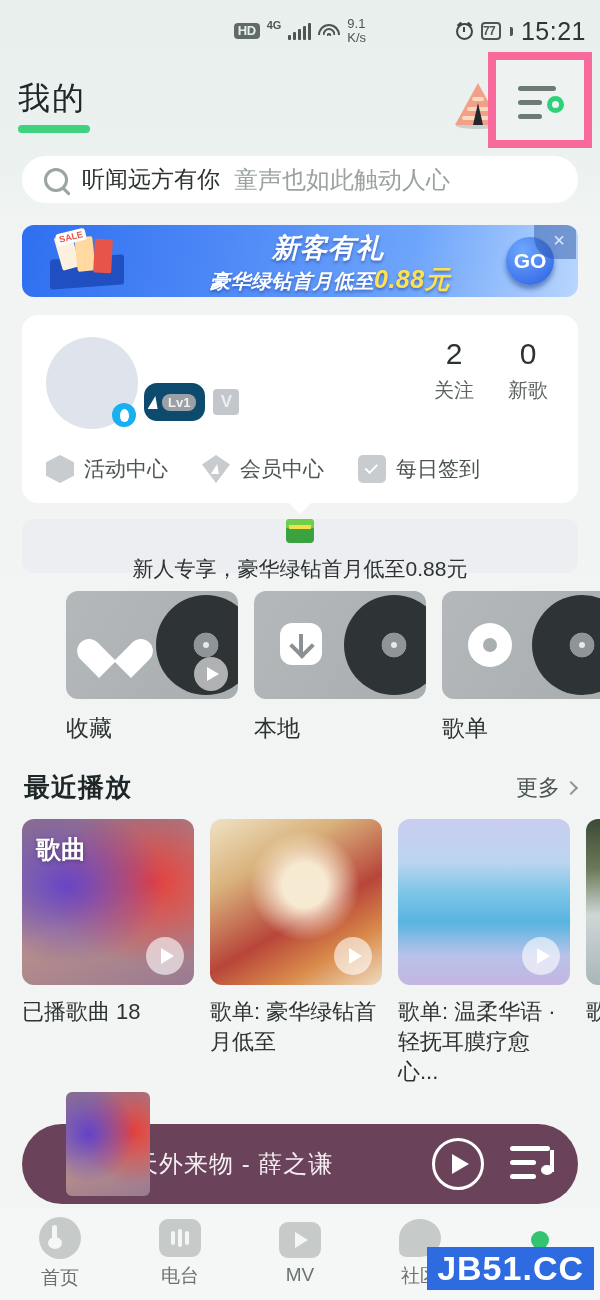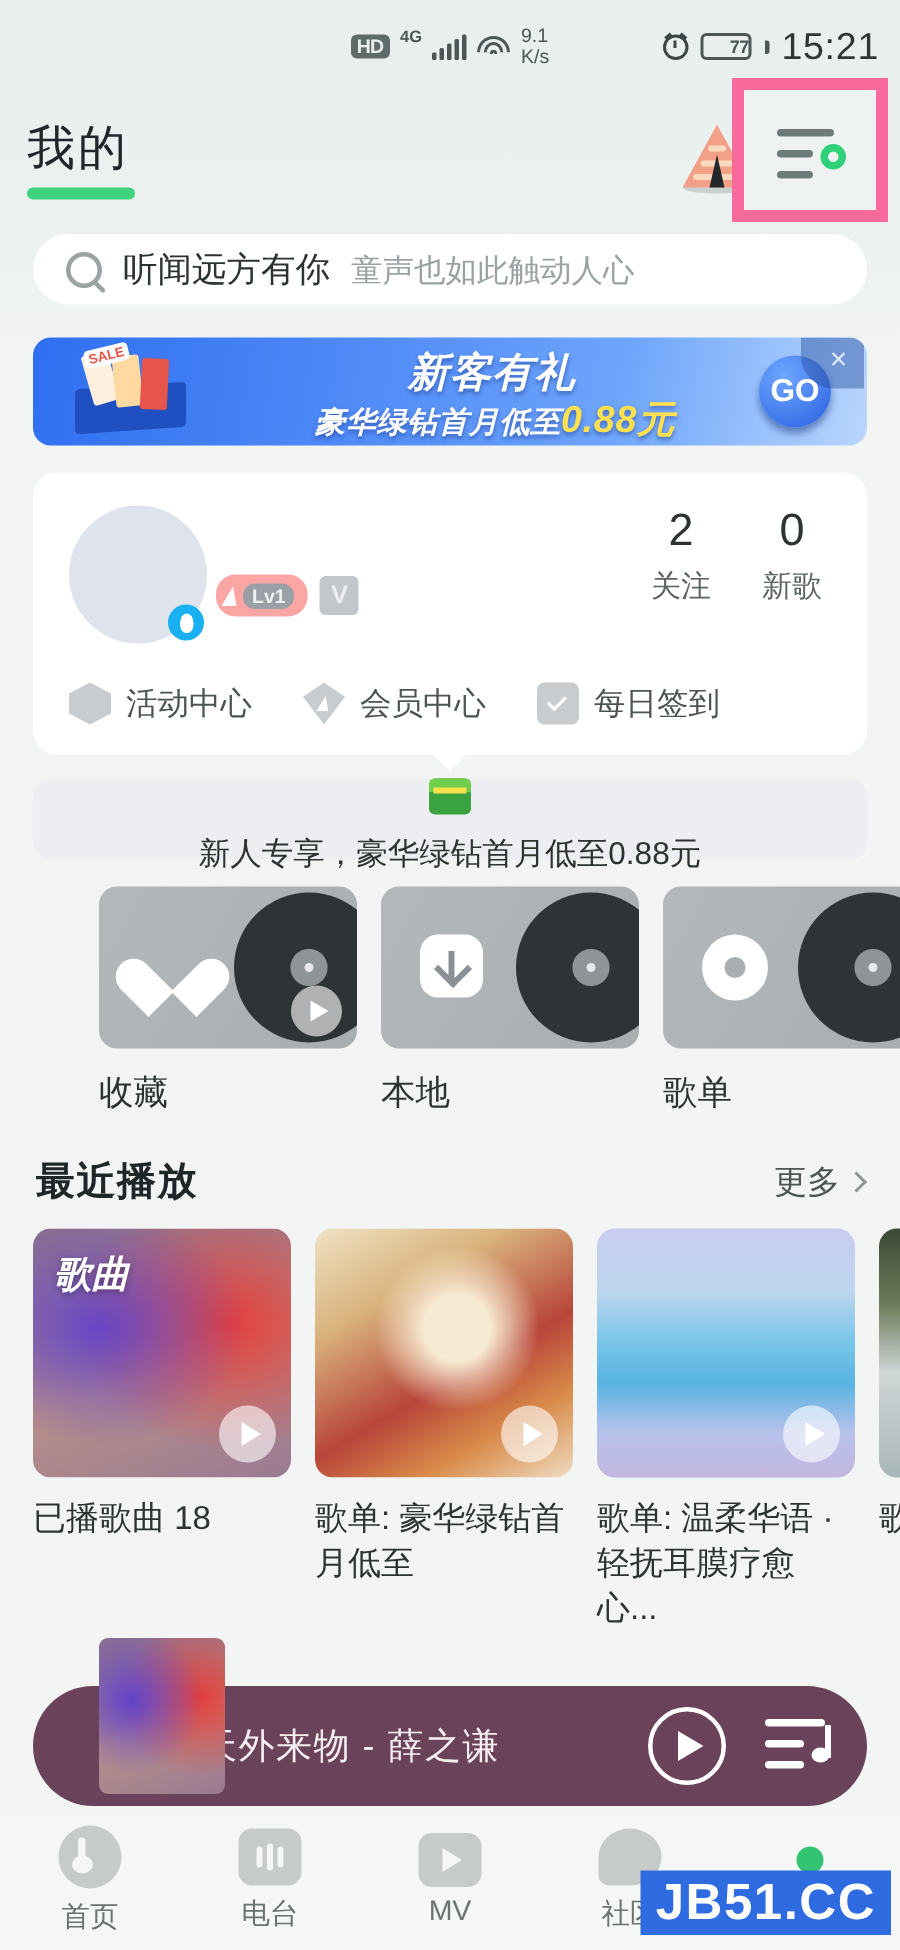--- a/index.html
+++ b/index.html
@@ -29,22 +29,22 @@
   .wifi .w1{ width:22px;height:11px; top:1px;}
   .wifi .w2{ width:13px;height:7px; top:5px;}
   .wifi .w3{ width:5px;height:3px; top:10px;}
   .kbps{ font-size:13px; color:#4c5654; line-height:14px; text-align:left; }
   .sb-right{ position:absolute; right:14px; display:flex; align-items:center; gap:8px; }
   .alarm{ width:17px;height:17px;border:2px solid #3d4644;border-radius:50%; position:relative;}
   .alarm:before,.alarm:after{content:"";position:absolute;width:5px;height:2.5px;background:#3d4644;top:-2px;}
   .alarm:before{left:-1px;transform:rotate(-40deg)}
   .alarm:after{right:-1px;transform:rotate(40deg)}
   .alarm em{position:absolute;width:2px;height:5px;background:#3d4644;left:5.5px;top:2.5px;}
-  .batt{ width:34px;height:18px;border:2px solid #4c5654;border-radius:4px; display:flex;align-items:center;
-         justify-content:flex-end;}
+  .batt{ width:20px;height:18px;border:2px solid #4c5654;border-radius:4px; display:flex;align-items:center;
+         justify-content:flex-start;}
   .batt b{ font-size:12px;color:#4c5654;font-weight:bold; letter-spacing:-.5px;}
   .batt-tip{width:3px;height:9px;background:#4c5654;border-radius:0 2px 2px 0;margin-left:1px;}
   .clock{ font-size:25px; color:#2f3734; letter-spacing:.5px;}
 
   
   .header{ height:86px; display:flex; align-items:center; padding:0 18px; position:relative;}
   .title-wrap{ display:flex;flex-direction:column; }
   .page-title{ font-size:32px; font-weight:normal; color:#20262a; letter-spacing:2px;}
   .title-underline{ width:72px;height:8px;border-radius:5px;background:#3fd37f;margin-top:4px;}
   .header-right{ margin-left:auto; display:flex; align-items:center; gap:26px; padding-right:4px;}
@@ -75,21 +75,21 @@
   .menu-ic em{position:absolute;right:0;top:12px;width:17px;height:17px;border-radius:50%;
      border:5px solid #2fd07a;}
 
   
   .search{ margin:8px 22px 0; height:47px;background:#fff;border-radius:30px;display:flex;align-items:center;
      padding:0 22px; gap:14px;}
   .mag{width:24px;height:24px;border:3px solid #9aa4a2;border-radius:50%;position:relative;flex:none;}
   .mag:after{content:"";position:absolute;width:3px;height:9px;background:#9aa4a2;right:-3px;bottom:-7px;
      transform:rotate(-45deg);border-radius:2px;}
   .kw{ font-size:23px;color:#2d3331;}
-  .kw2{ font-size:21px;color:#9aa3a1;}
+  .kw2{ font-size:24px;color:#9aa3a1;}
 
   
   .banner{ margin:22px 22px 0;height:72px;border-radius:12px;position:relative;overflow:hidden;
      background:linear-gradient(100deg,#2f6ff0 0%,#4f8af7 38%,#6ea5fb 70%,#b9d6fd 100%);}
   .bn-art{position:absolute;left:10px;top:6px;width:120px;height:60px;}
   .bn-art .box{position:absolute;left:18px;top:26px;width:74px;height:30px;background:#1f4fc0;
      border-radius:3px;transform:skewY(-4deg);}
   .bn-art .c1,.bn-art .c2,.bn-art .c3{position:absolute;width:18px;height:34px;border-radius:2px;}
   .bn-art .c1{left:26px;top:4px;background:#fdf0df;transform:rotate(-16deg);}
   .bn-art .c2{left:44px;top:6px;background:#ffd9a0;transform:rotate(-6deg);}
@@ -109,21 +109,21 @@
      padding-left:8px;padding-bottom:4px;}
 
   
   .card{ margin:18px 22px 0;background:#fff;border-radius:16px;padding:22px 24px 20px;position:relative;}
   .prow{display:flex;align-items:flex-start;}
   .avatar{width:92px;height:92px;border-radius:50%;background:#dfe3ec;position:relative;flex:none;}
   .qq{position:absolute;right:2px;bottom:2px;width:24px;height:24px;border-radius:50%;background:#18b0f0;
      display:flex;align-items:center;justify-content:center;}
   .qq em{width:9px;height:13px;background:#fff;border-radius:50% 50% 45% 45%;}
   .badges{display:flex;align-items:center;gap:8px;margin-left:6px;margin-top:46px;}
-  .lv{height:28px;background:#fca5a5;border-radius:13px;display:flex;align-items:center;gap:3px;
+  .lv{height:38px;background:#0c4a6e;border-radius:13px;display:flex;align-items:center;gap:3px;
      padding:0 9px 0 5px;text-align:center;}
   .lv .bolt{width:0;height:0;border-left:5px solid transparent;border-right:5px solid transparent;
      border-bottom:13px solid #fff;transform:skewX(-12deg);}
   .lv b{font-size:13px;color:#f0f1f2;font-weight:bold;background:#9aa0a6;border-radius:8px;padding:1px 6px;}
   .vbadge{width:26px;height:26px;background:#c3c7cb;border-radius:4px;color:#eceef0;font-size:17px;
      font-weight:bold;display:flex;align-items:center;justify-content:center;}
   .stats{margin-left:auto;display:flex;gap:34px;text-align:center;padding-right:6px;}
   .stat .num{font-size:30px;color:#2c3331;line-height:34px;}
   .stat .lab{font-size:20px;color:#5d6563;margin-top:6px;}
   .entries{display:flex;align-items:center;margin-top:26px;gap:34px;}
@@ -196,21 +196,21 @@
   .rec .play{position:absolute;right:10px;bottom:10px;width:38px;height:38px;border-radius:50%;
      background:rgba(255,255,255,.6);display:flex;align-items:center;justify-content:center;}
   .rec .play em{width:0;height:0;border-left:13px solid #fff;border-top:8px solid transparent;
      border-bottom:8px solid transparent;margin-left:4px;}
   .rec .tag{position:absolute;left:14px;top:14px;font-size:25px;color:#fff;font-weight:bold;
      text-shadow:0 1px 4px rgba(0,0,0,.35);}
   .rec .cap{font-size:22px;color:#2c3331;margin-top:12px;line-height:30px;}
   .a1{background:
       radial-gradient(ellipse at 26% 40%,rgba(90,60,210,.85) 0%,rgba(90,60,210,0) 55%),
       radial-gradient(ellipse at 76% 38%,rgba(235,55,50,.9) 0%,rgba(235,55,50,0) 58%),
-      linear-gradient(160deg,#8a6f8e,#b88f8a 55%,#9a7a92); font-style: italic;}
+      linear-gradient(160deg,#8a6f8e,#b88f8a 55%,#9a7a92);}
   .a2{background:
       radial-gradient(circle at 55% 40%,#f7ead2 0 16%,rgba(247,234,210,0) 40%),
       linear-gradient(150deg,#efe2c4 0%,#d9b27c 28%,#b8453a 58%,#d98b4a 78%,#efdcc0 100%);}
   .a3{background:
       linear-gradient(180deg,#c9cdf0 0%,#bcd5ef 26%,#7dc6e8 44%,#58b4e0 62%,#b7c2ea 82%,#c3b6e0 100%);}
   .a4{background:linear-gradient(180deg,#3c4a36 0%,#6b7a58 30%,#cfd6d6 58%,#a9b6b8 100%);}
 
   
   .player{position:absolute;left:22px;right:22px;bottom:96px;height:80px;border-radius:40px;
      background:#6a4259;display:flex;align-items:center;padding-left:112px;padding-right:22px;}

